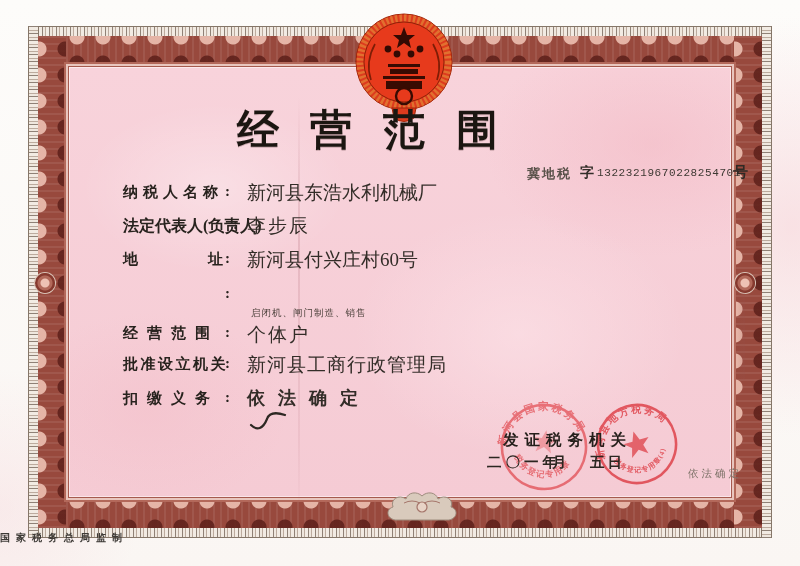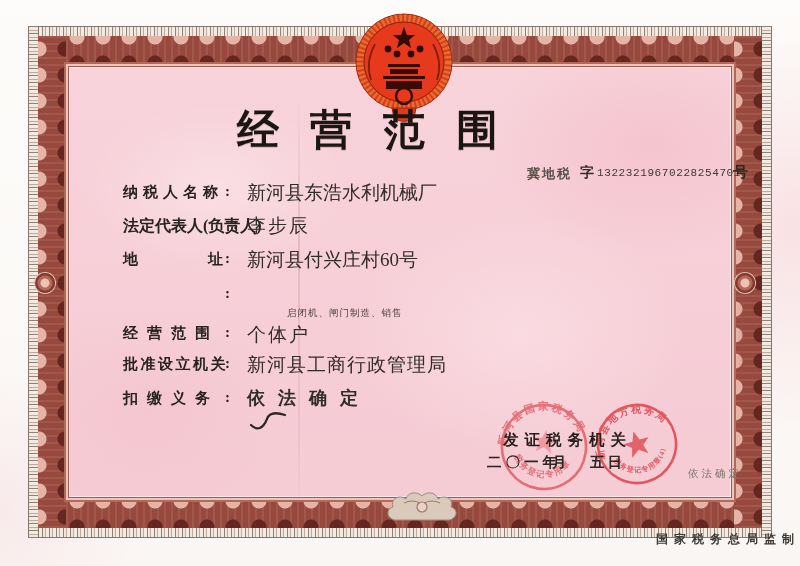--- a/index.html
+++ b/index.html
@@ -71,40 +71,40 @@
   .serial .pfx { left:527px; top:3px; font-size:13px; font-weight:bold; color:#5a524a; letter-spacing:2px; }
   .serial .zi  { left:580px; top:2px; font-size:14px; font-weight:bold; color:#332e29; }
   .serial .num { left:597px; top:5px; font-family:"Liberation Mono","DejaVu Sans Mono",monospace;
                  font-size:11px; letter-spacing:.6px; color:#3e3933; }
   .serial .sfx { left:733px; top:1px; font-size:15px; font-weight:bold; color:#2e2a25; }
 
   .row { position:absolute; left:0; width:760px; height:24px; white-space:nowrap; }
   .row .lbl { position:absolute; left:123px; top:0; font-size:15px; font-weight:bold; color:#28231e; }
   .row .cln { position:absolute; left:225px; top:0; font-size:15px; font-weight:bold; color:#28231e; }
   .row .val { position:absolute; left:247px; top:-3px; font-size:19px; color:#332d28; }
-  .note-small { position:absolute; left:251px; top:307px; font-size:9.5px; color:#4c413b; letter-spacing:1px;margin-left:36px; }
+  .note-small { position:absolute; left:251px; top:307px; font-size:9.5px; color:#4c413b; letter-spacing:1px; }
 
   .issuer { position:absolute; left:503px; top:430px; font-size:15.5px; font-weight:bold;
             color:#241f1a; letter-spacing:6px; white-space:nowrap; z-index:2; }
   .dateline span { position:absolute; font-size:14.5px; font-weight:bold; color:#2b2620; white-space:nowrap; z-index:2; }
   .d-year { left:487px; top:453px; letter-spacing:4px; }
   .d-month { left:552px; top:453px; }
   .d-day { left:590px; top:453px; letter-spacing:3px; }
 
   .seal { position:absolute; mix-blend-mode:multiply; }
   .seal-left { left:497px; top:400px; opacity:.8; }
   .seal-right { left:594px; top:401px; opacity:.88; }
 
   .faint-note { position:absolute; left:688px; top:467px; font-size:10.5px; color:#7d7268;
                 letter-spacing:3px; }
   .crest { position:absolute; left:384px; top:491px; }
   .penmark { position:absolute; left:247px; top:406px; }
 
-  .footer { position:absolute; left:0; right:0; top:531px; text-align:right;
-    font-size:12px; font-weight:bold; color:#3d3a36; letter-spacing:6px; }
+  .footer { position:absolute; left:0; right:0; top:531px; text-align:left;
+    font-size:10px; font-weight:bold; color:#3d3a36; letter-spacing:6px; }
 </style>
 </head>
 <body>
 
 <div id="page">
 
   <div class="cert">
     <div class="lace t"></div>
     <div class="lace b"></div>
     <div class="lace v l"></div>

